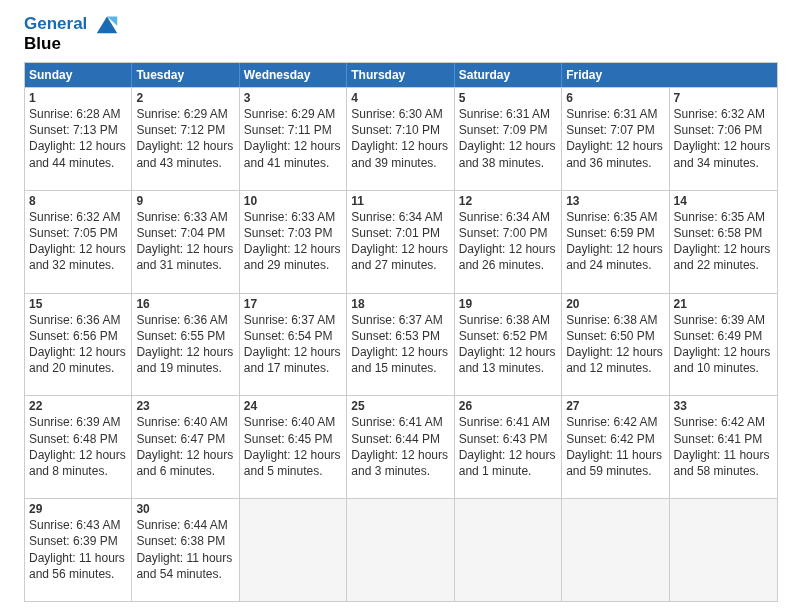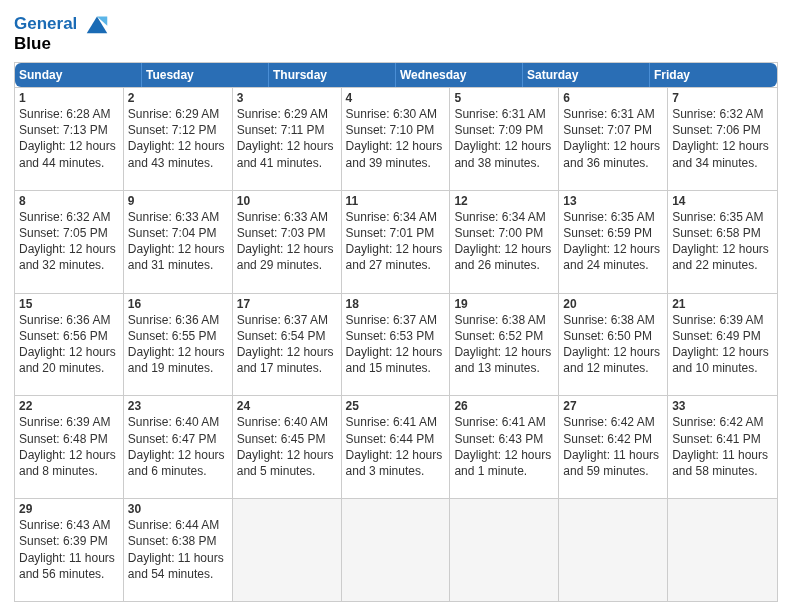--- a/index.html
+++ b/index.html
@@ -6,21 +6,21 @@
     body {
       font-family: Arial, sans-serif;
       background: #fff;
       width: 792px;
       height: 612px;
       overflow: hidden;
     }
     .container {
       width: 792px;
       height: 612px;
-      padding: 10px 14px 10px 14px;
+      padding: 10px 14px 10px 24px;
       display: flex;
       flex-direction: column;
     }
     .header {
       display: flex;
       justify-content: space-between;
       align-items: flex-start;
       margin-bottom: 8px;
     }
     .logo {
@@ -49,23 +49,22 @@
       margin-top: 2px;
     }
     .calendar {
       flex: 1;
       display: flex;
       flex-direction: column;
       border: 1px solid #ccc;
     }
     .cal-header {
       display: grid;
-      grid-template-columns: repeat(6, 1fr);
+      grid-template-columns: repeat(7, 1fr);
       background: #2a6eb5;
-      border-radius: 6px;
     }
     .cal-header-cell {
       color: #fff;
       font-size: 12px;
       font-weight: bold;
       padding: 5px 4px;
       text-align: left;
       border-right: 1px solid #4a8ed5;
     }
     .cal-header-cell:last-child {
@@ -131,22 +130,22 @@
     <div class="title-block">
       <div class="month-title"></div>
       <div class="location-title"></div>
     </div>
   </div>
 
   <div class="calendar">
     <div class="cal-header">
     <div class="cal-header-cell">Sunday</div>
         <div class="cal-header-cell">Tuesday</div>
+        <div class="cal-header-cell">Wednesday</div>
         <div class="cal-header-cell">Thursday</div>
-        <div class="cal-header-cell">Wednesday</div>
         <div class="cal-header-cell">Saturday</div>
         <div class="cal-header-cell">Friday</div>
       </div>
     <div class="cal-body">
     <div class="cal-row">
           <div class="cal-cell">
             <span class="day-num">1</span>
             <div class="cell-text">Sunrise: 6:28 AM<br>Sunset: 7:13 PM<br>Daylight: 12 hours<br>and 44 minutes.</div>
           </div>
           <div class="cal-cell">

